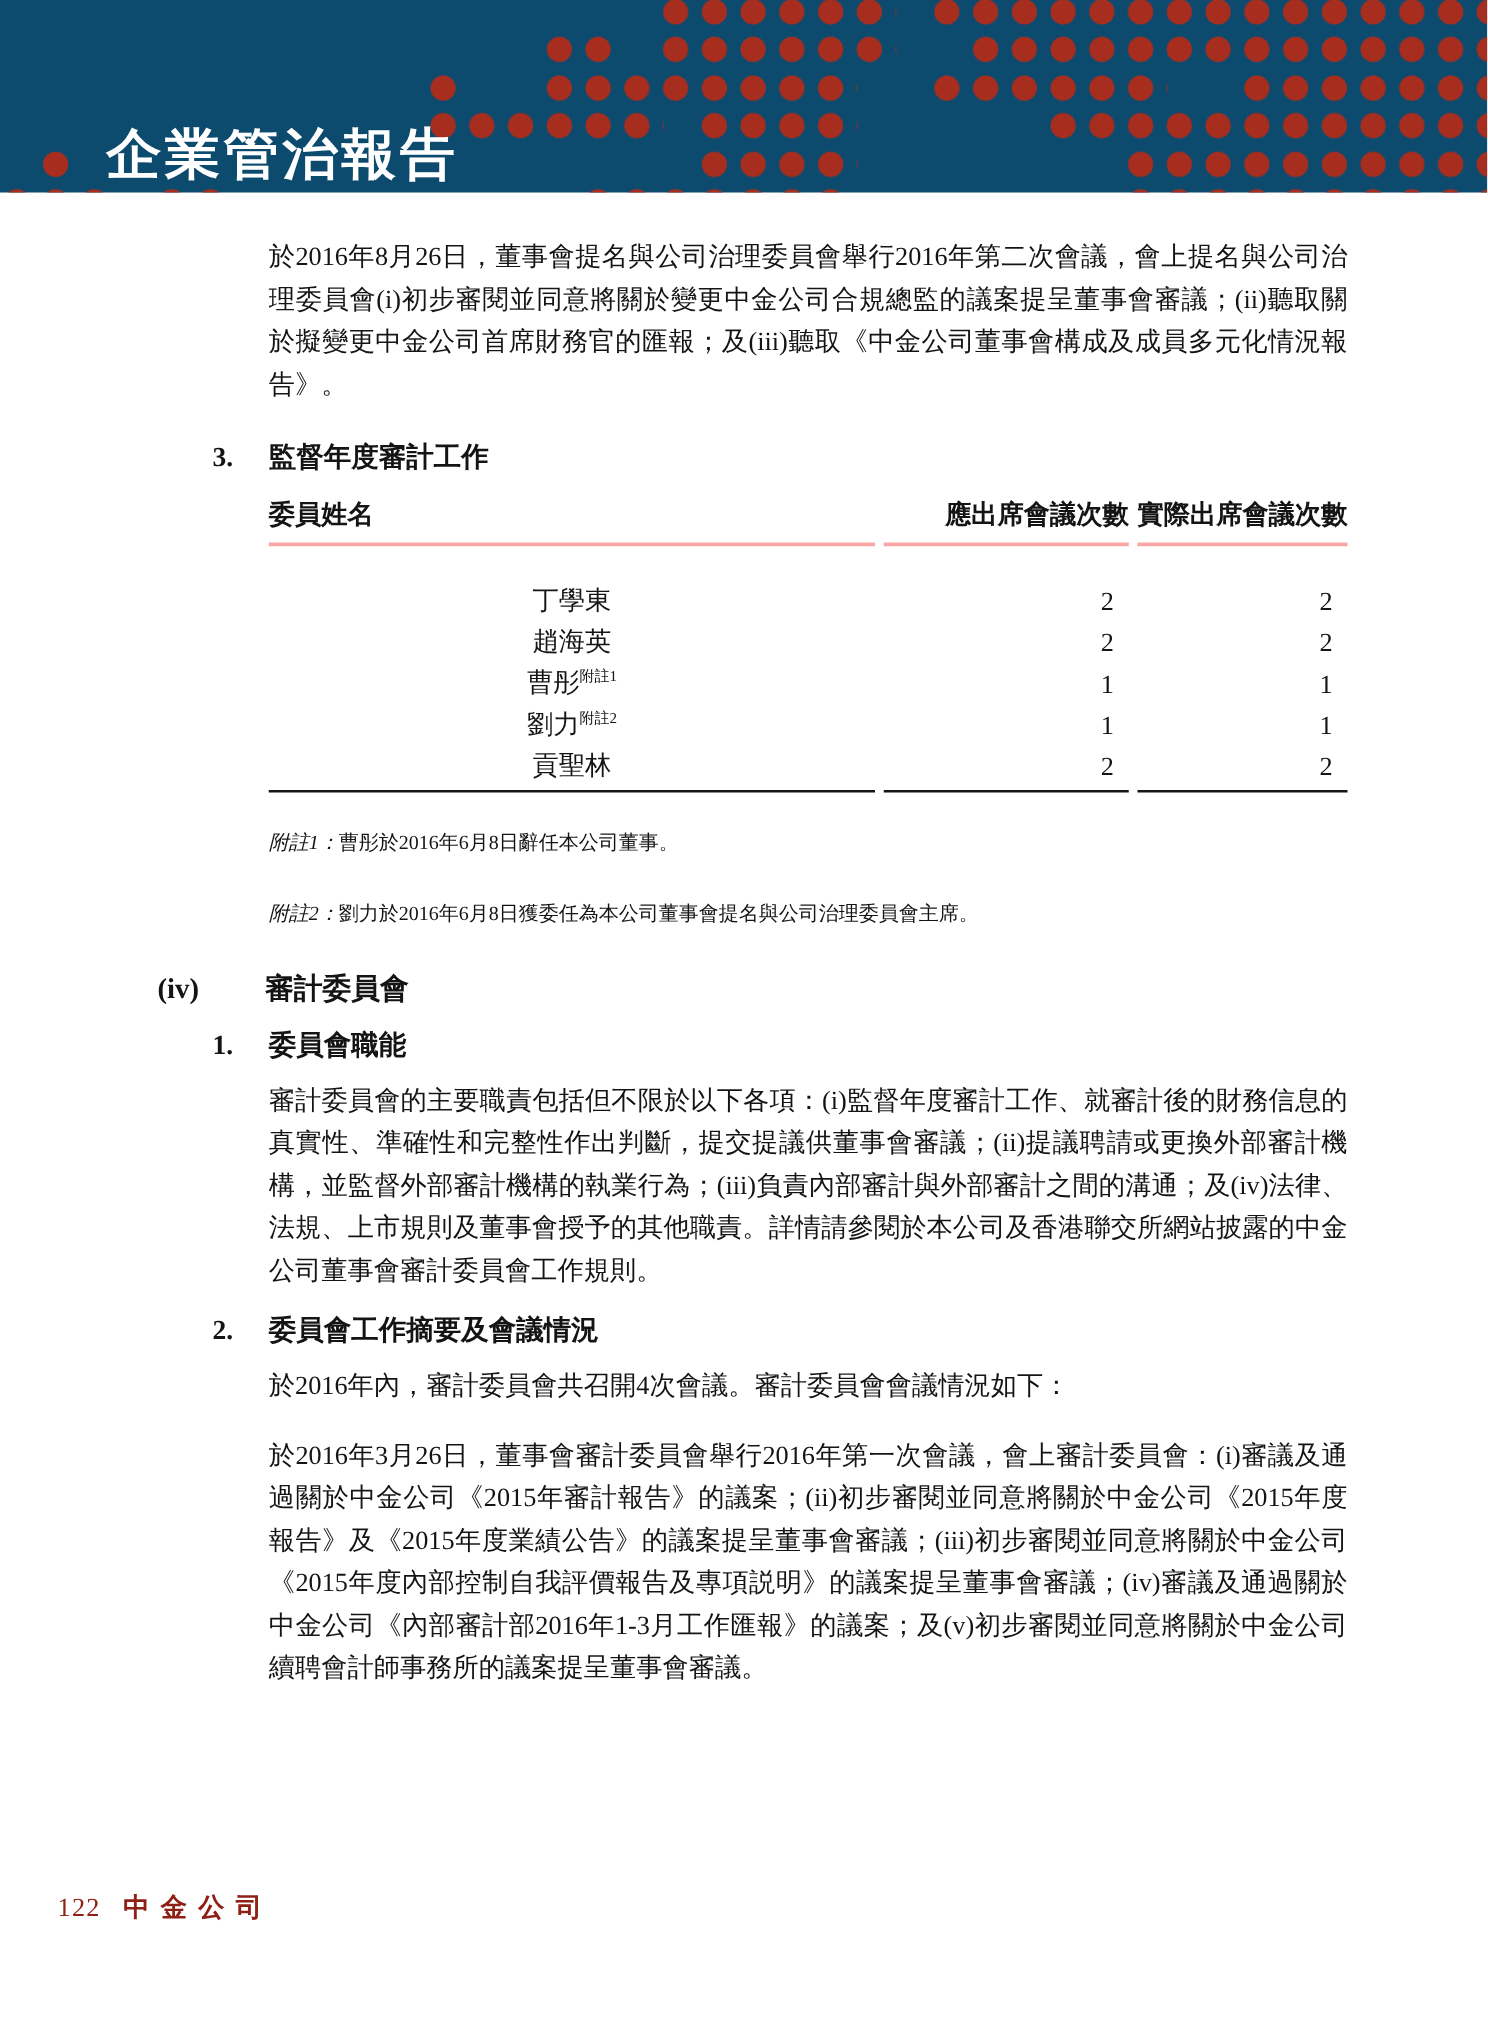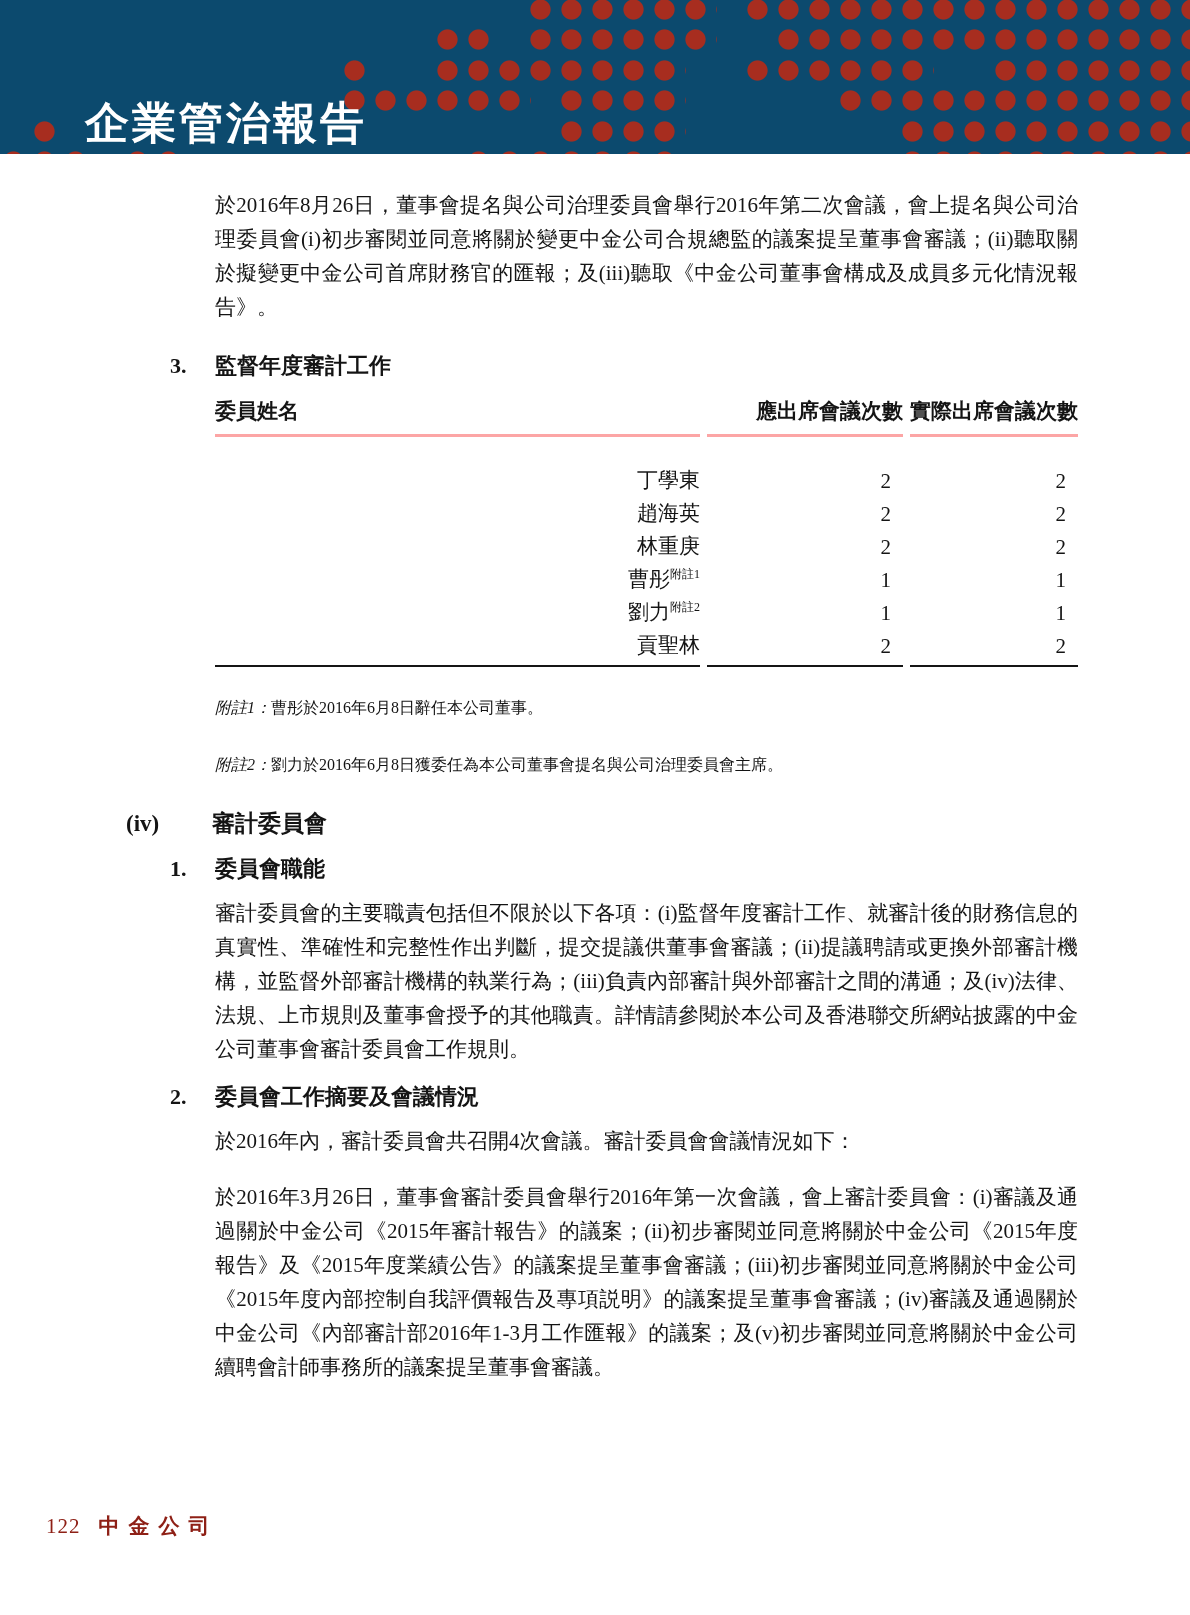--- a/index.html
+++ b/index.html
@@ -61,21 +61,21 @@
   table.att col.c3{width:168px;}
   table.att th{
     font-weight:bold;padding:0 0 9px 0;
     border-bottom:3px solid #fca5a5;
     white-space:nowrap;
   }
   table.att th.name{text-align:left;}
   table.att th.num{text-align:right;}
   table.att td{padding:0;height:33px;vertical-align:bottom;}
   table.att tr.first td{padding-top:24px;}
-  table.att td.name{text-align:right;font-family:Liberation Serif, serif;}
+  table.att td.name{text-align:center;font-family:Liberation Serif, serif;}
   table.att td.num{text-align:right;padding-right:12px;}
   table.att tr.last td{border-bottom:2px solid #151515;padding-bottom:6px;}
   table.att sup{font-size:12px;line-height:0;vertical-align:super;}
 
   
   .note{
     margin:0 0 0 215px;width:863px;
     font-size:16px;line-height:26px;
   }
   .note .lbl{font-style:italic;}
@@ -148,25 +148,20 @@
         <td class="name"><span>丁學東</span><sup></sup></td>
         <td class="num">2</td>
         <td class="num">2</td>
       </tr>
       <tr>
         <td class="name"><span>趙海英</span><sup></sup></td>
         <td class="num">2</td>
         <td class="num">2</td>
       </tr>
       <tr>
-        <td class="name"><span>林重庚</span><sup></sup></td>
-        <td class="num">2</td>
-        <td class="num">2</td>
-      </tr>
-      <tr>
         <td class="name"><span>曹彤</span><sup>附註1</sup></td>
         <td class="num">1</td>
         <td class="num">1</td>
       </tr>
       <tr>
         <td class="name"><span>劉力</span><sup>附註2</sup></td>
         <td class="num">1</td>
         <td class="num">1</td>
       </tr>
       <tr class="last">

